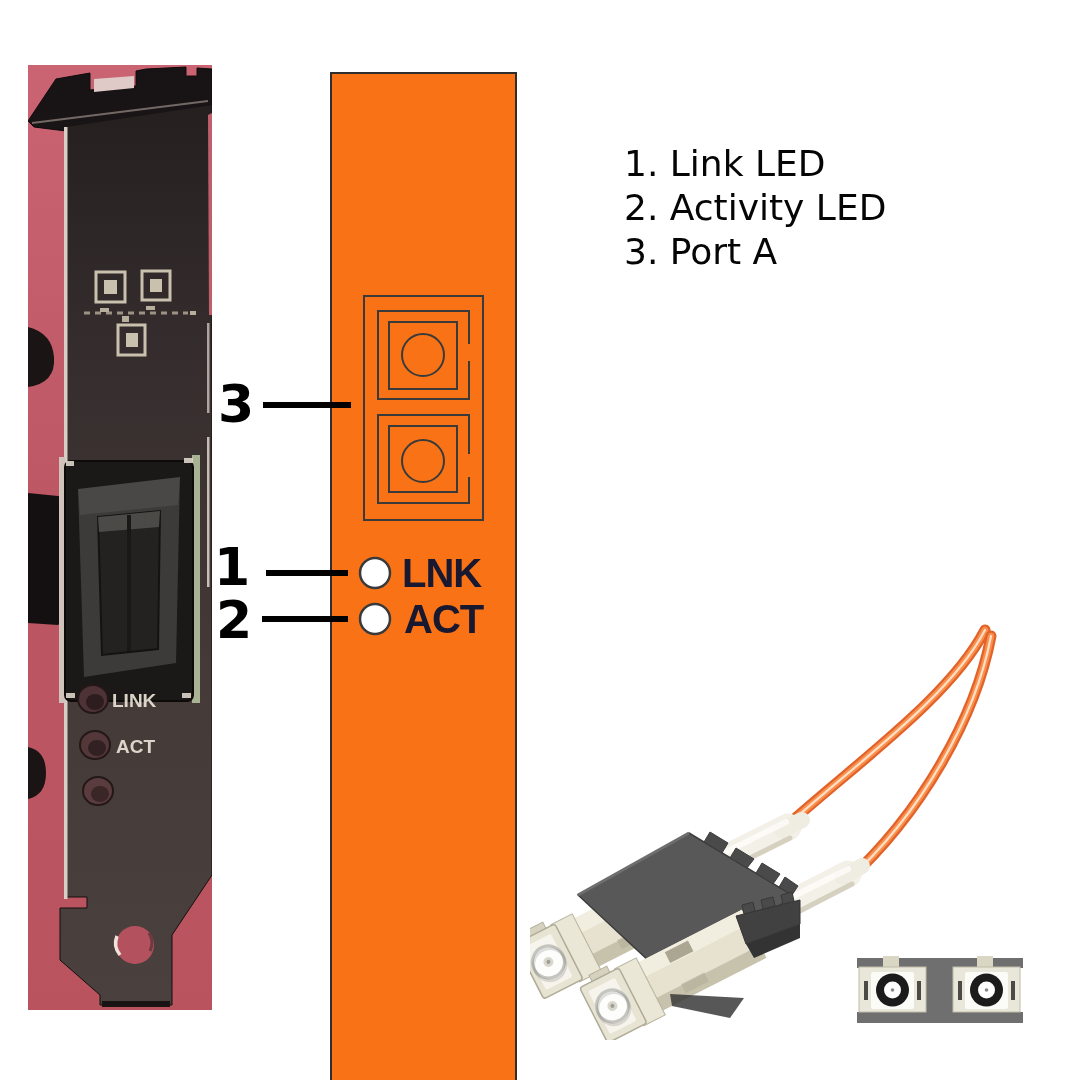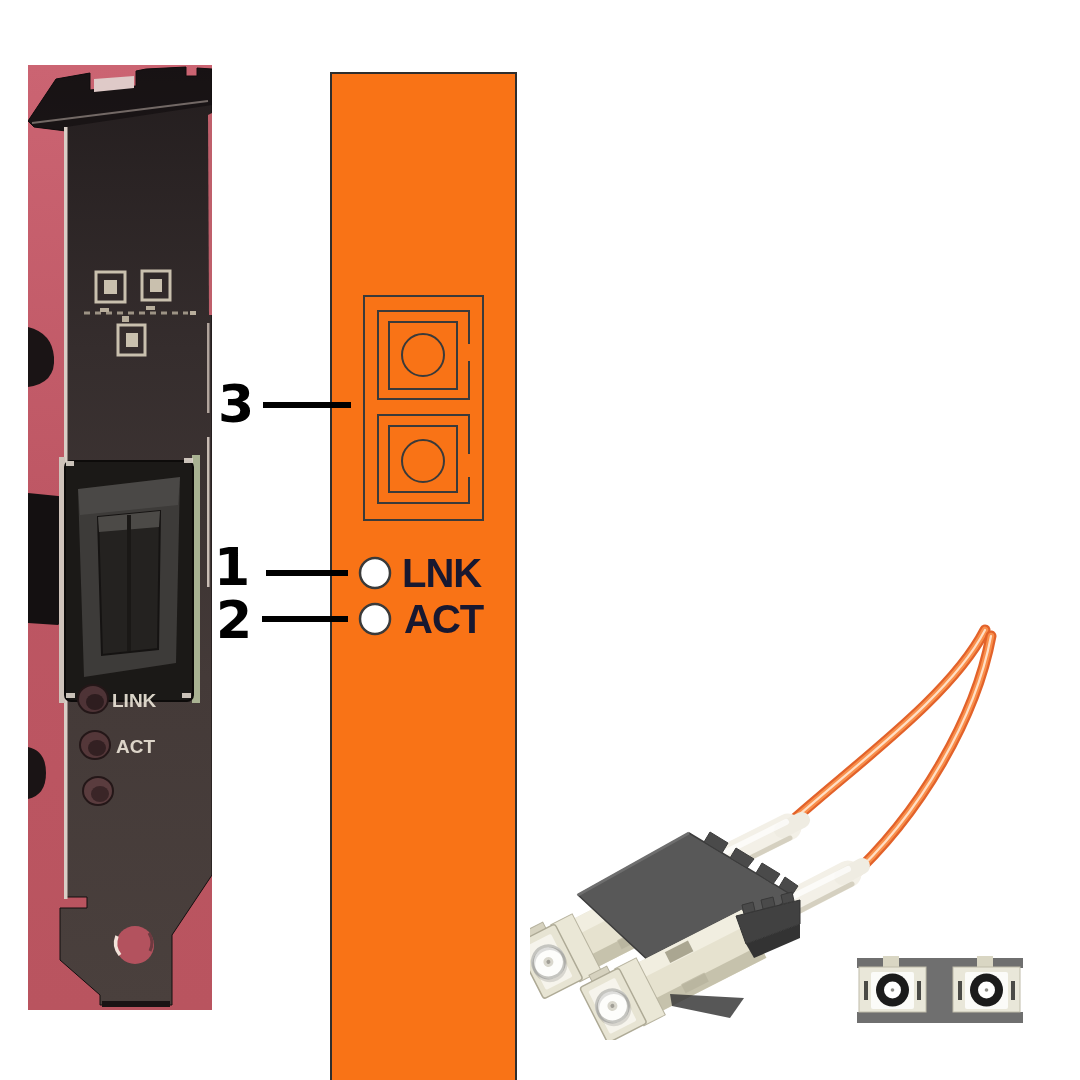--- a/index.html
+++ b/index.html
@@ -139,20 +139,25 @@
 
   <div class="abs callout-num" style="left:214px;top:378px;">3</div>
   <div class="abs callout-line" style="left:263px;top:402px;width:88px;"></div>
 
   <div class="abs callout-num" style="left:210px;top:541px;">1</div>
   <div class="abs callout-line" style="left:266px;top:570px;width:82px;"></div>
 
   <div class="abs callout-num" style="left:212px;top:594px;">2</div>
   <div class="abs callout-line" style="left:262px;top:616px;width:86px;"></div>
 
+  <div class="abs legend">
+    <div class="legend-line">1. Link LED</div>
+    <div class="legend-line">2. Activity LED</div>
+    <div class="legend-line">3. Port A</div>
+  </div>
 
   <svg class="abs" style="left:530px;top:598px;" width="480" height="442" viewBox="0 0 480 442">
 
     <g fill="none" stroke-linecap="round">
       <path d="M 252,232 C 320,170 420,100 455,32" stroke="#e2622a" stroke-width="11"></path>
       <path d="M 252,232 C 320,170 420,100 455,32" stroke="#f98f4c" stroke-width="6.5"></path>
       <path d="M 252,232 C 320,170 420,100 455,32" stroke="#ffdfc5" stroke-width="2.2"></path>
       <path d="M 316,284 C 392,215 446,118 461,38" stroke="#e2622a" stroke-width="11"></path>
       <path d="M 316,284 C 392,215 446,118 461,38" stroke="#f98f4c" stroke-width="6.5"></path>
       <path d="M 316,284 C 392,215 446,118 461,38" stroke="#ffdfc5" stroke-width="2.2"></path>

